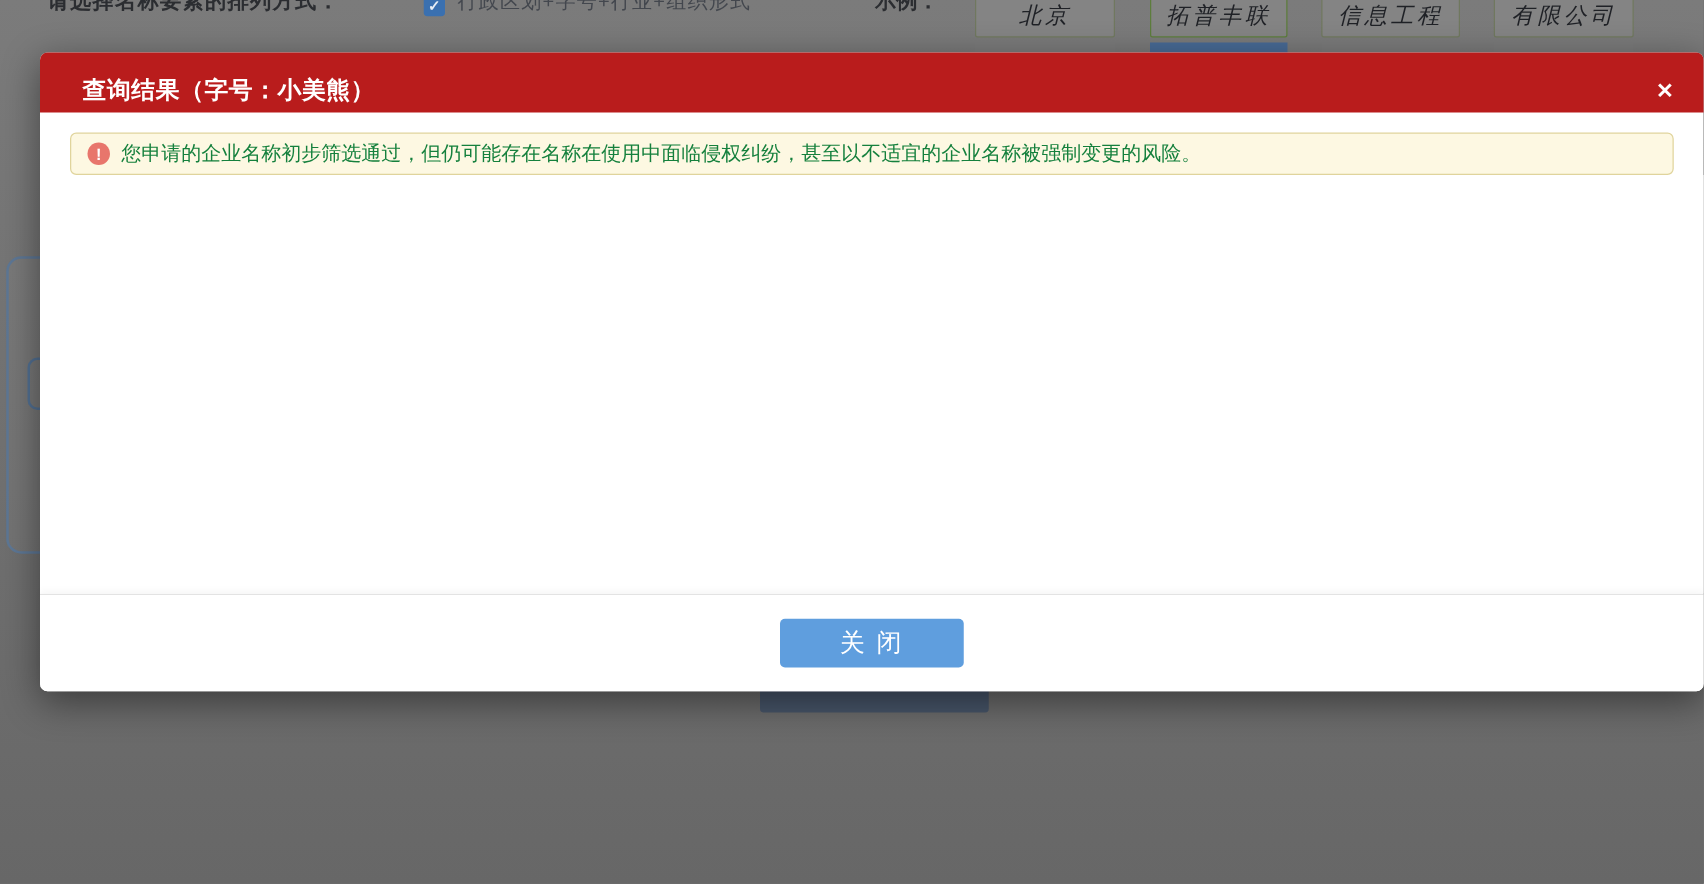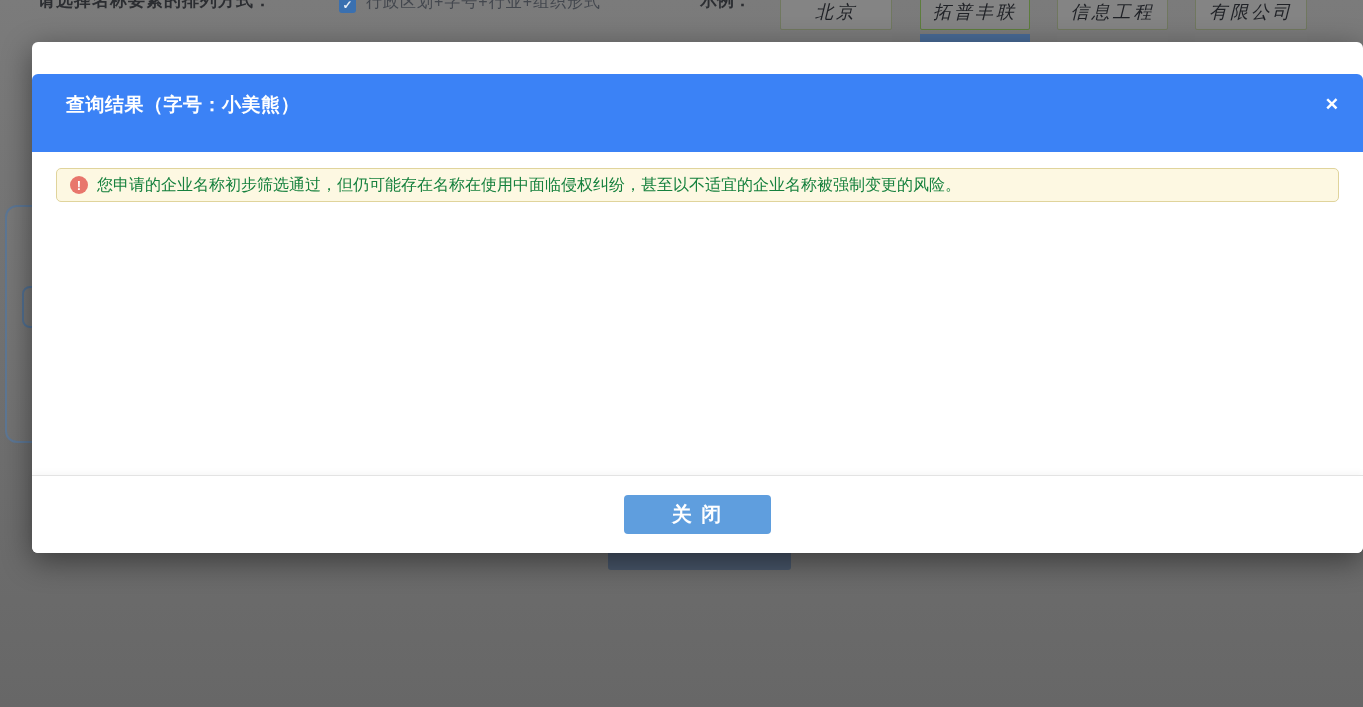--- a/index.html
+++ b/index.html
@@ -65,22 +65,22 @@
   }
 
   
   .modal {
     position:absolute; left:32px; top:42px; width:1331px; height:511px;
     background:#ffffff; border-radius:6px;
     box-shadow:0 8px 30px rgba(0,0,0,0.45);
     display:flex; flex-direction:column;
   }
   .modal-header {
-    position:relative; height:78px; background:#3b82f6;
-    border-radius:6px 6px 0 0; flex:0 0 auto;margin-top:32px;
+    position:relative; height:48px; background:#b91c1c;
+    border-radius:6px 6px 0 0; flex:0 0 auto;
   }
   .modal-title {
     position:absolute; left:34px; top:0; line-height:61px;
     color:#ffffff; font-size:19px; font-weight:bold; letter-spacing:0.5px;
     white-space:nowrap;
   }
   .modal-close {
     position:absolute; right:18px; top:0; line-height:61px;
     color:#ffffff; font-size:17px; font-weight:bold; cursor:pointer;
     padding:0 6px;
@@ -103,21 +103,21 @@
   .modal-footer {
     flex:0 0 auto; height:78px; background:#ffffff;
     border-top:1px solid #e3e3e3; border-radius:0 0 6px 6px;
     box-shadow:0 -3px 6px rgba(0,0,0,0.03);
     display:flex; align-items:center; justify-content:center;
   }
   .close-btn {
     width:147px; height:39px; background:#5f9ede; border-radius:4px;
     color:#ffffff; font-size:20px; letter-spacing:2px;
     display:flex; align-items:center; justify-content:center;
-    cursor:pointer; border:none;font-weight:bold;
+    cursor:pointer; border:none;
   }
 </style>
 </head>
 <body>
 
 <div class="stage">
 
   <div class="bg-page">
 
     <span class="bg-prompt">请选择名称要素的排列方式：</span>

